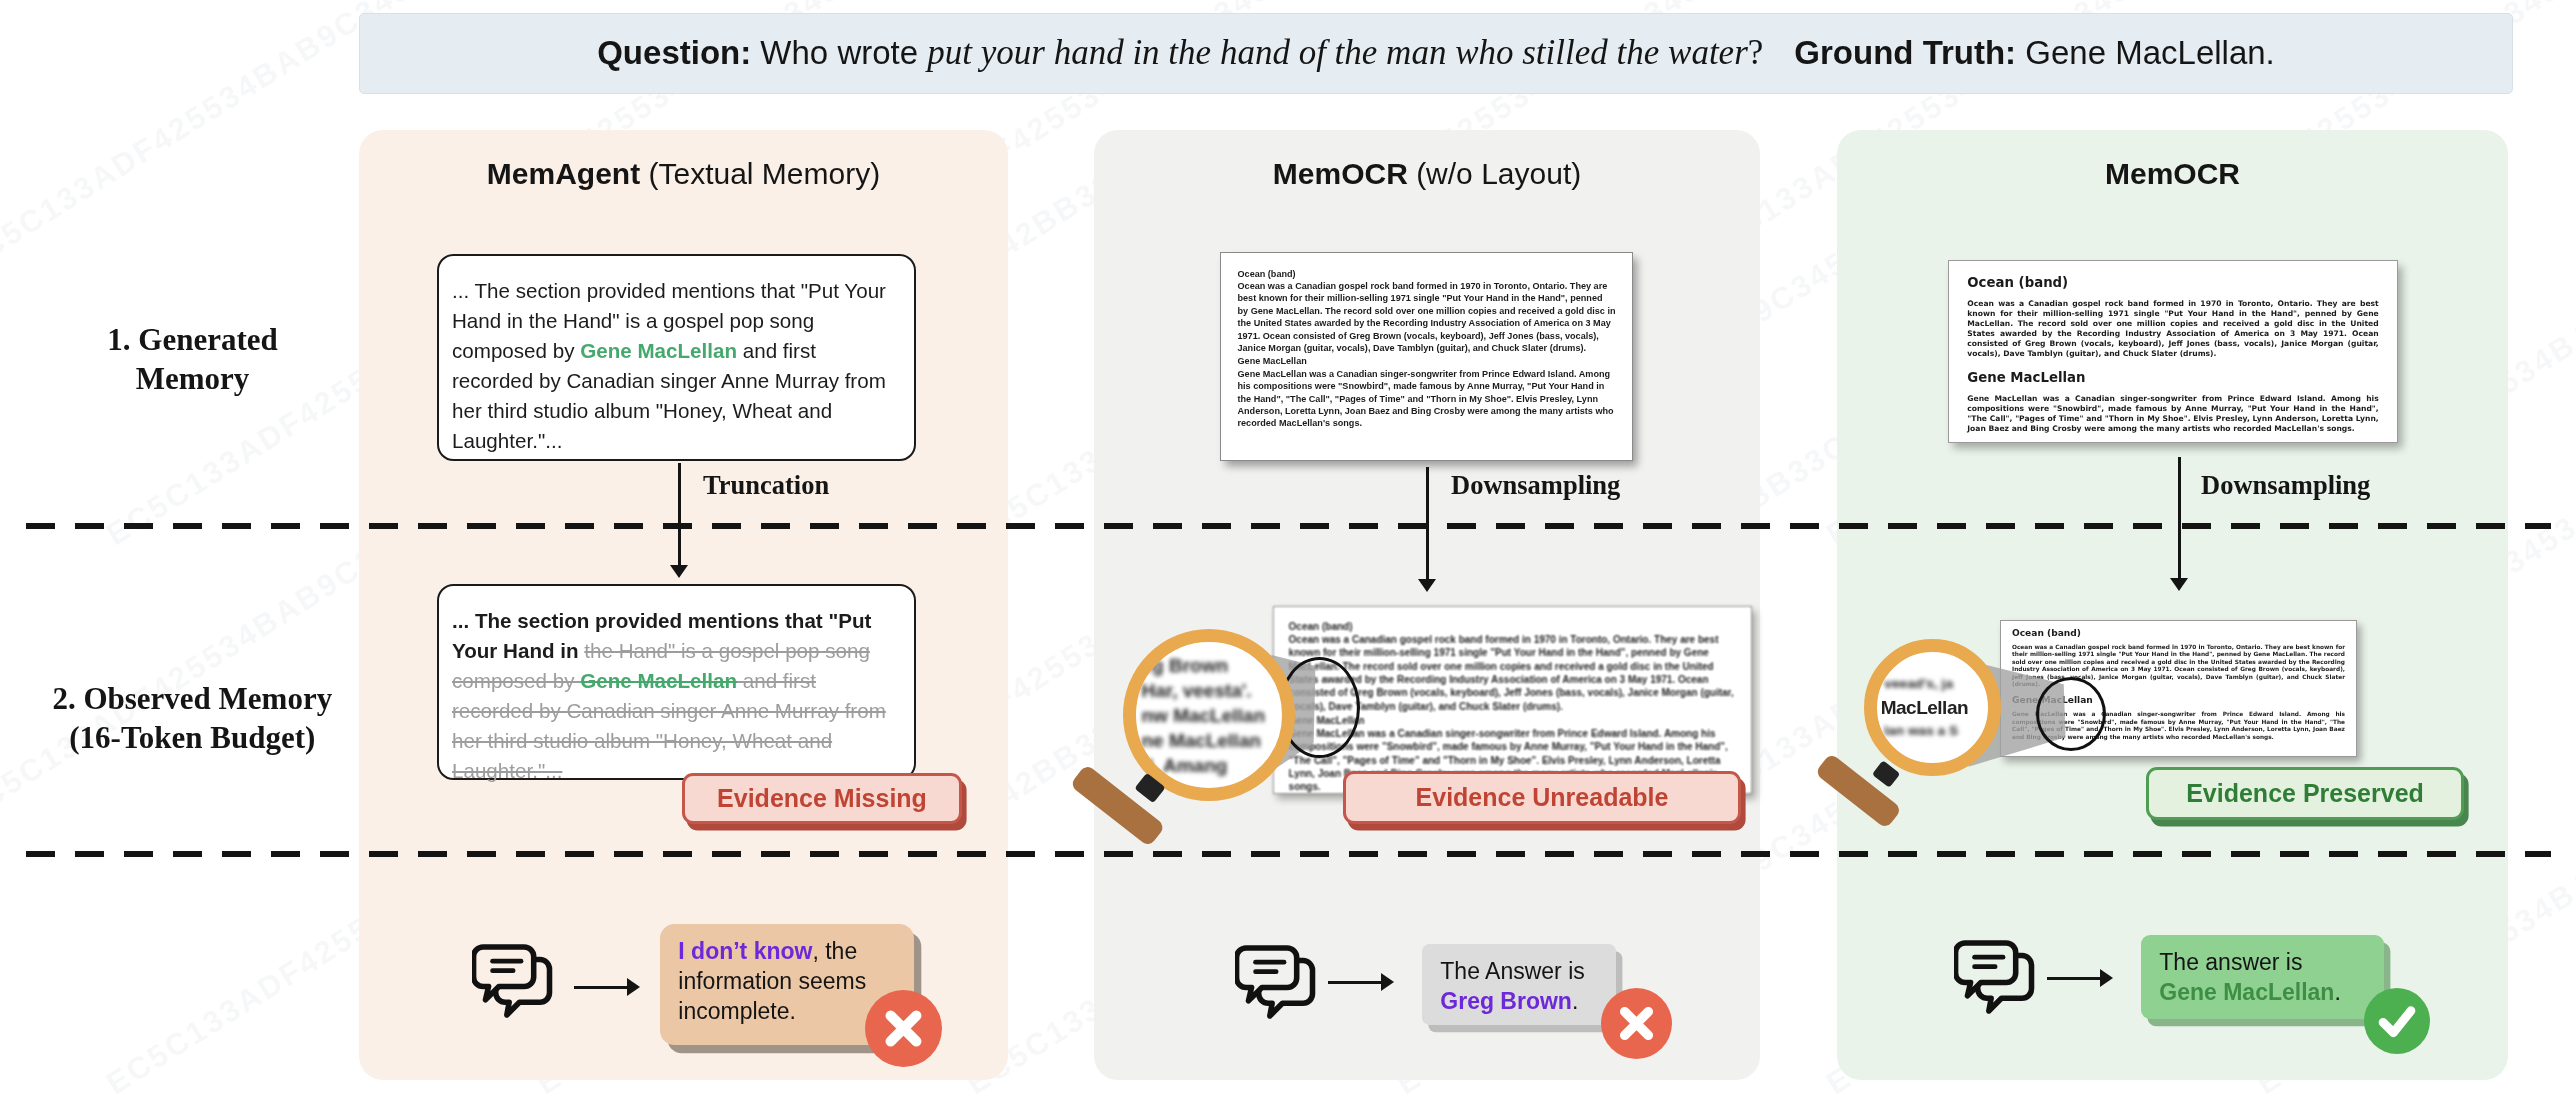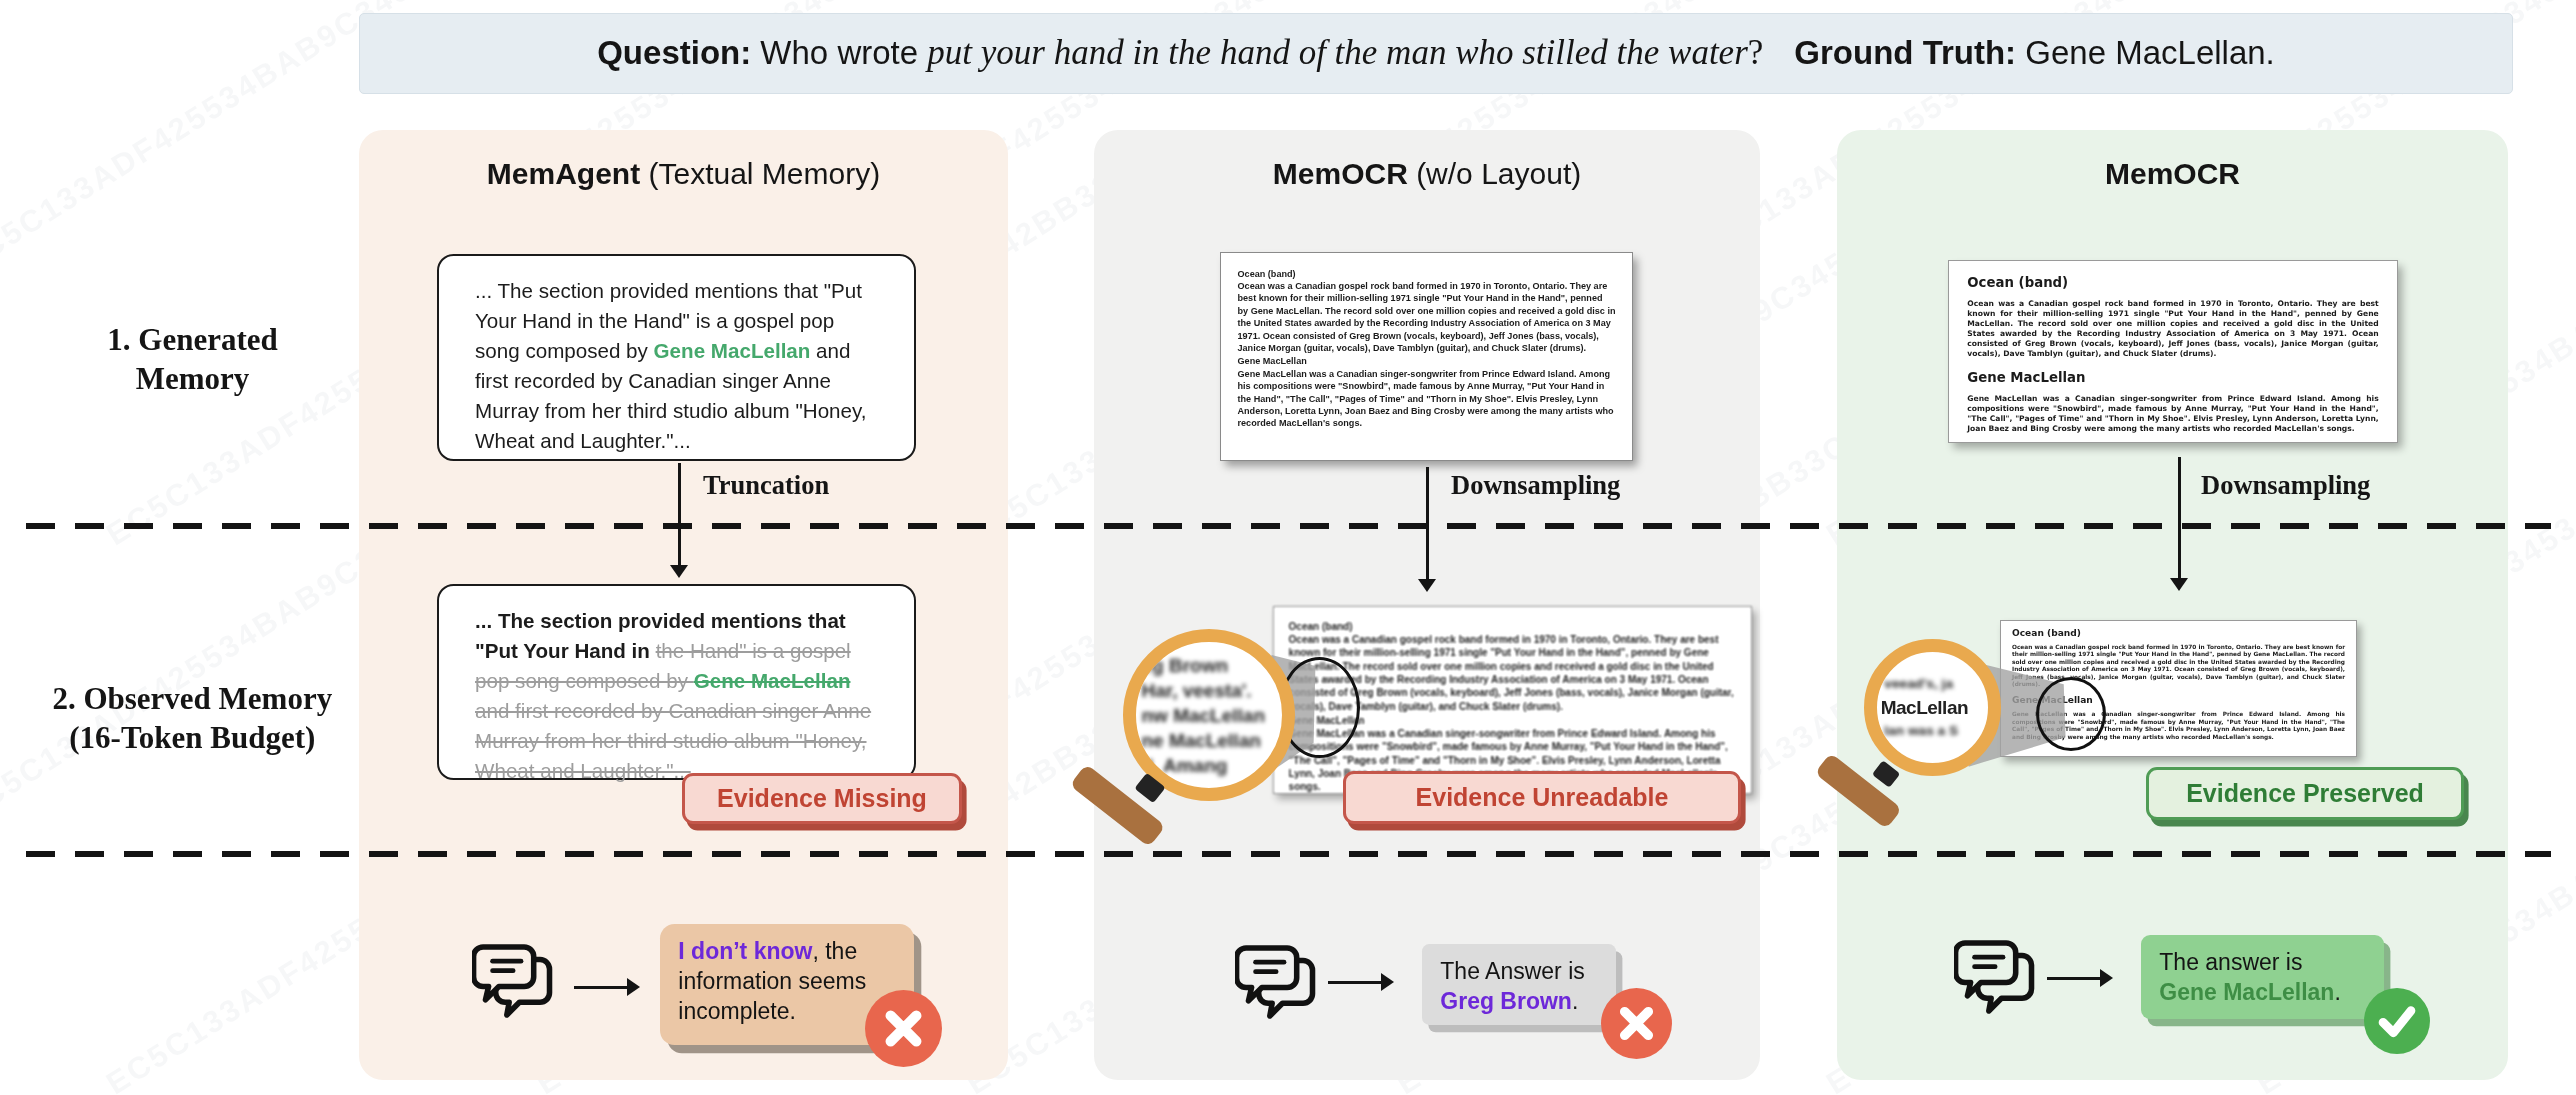--- a/index.html
+++ b/index.html
@@ -26,21 +26,21 @@
   .coltitle{top:157px;text-align:center;font-size:30px;z-index:2;}
   .coltitle .b{font-weight:700;}
   
   .rowlabel{font-family:"Liberation Serif","DejaVu Serif",serif;font-weight:700;font-size:31px;
             line-height:39px;text-align:center;z-index:2;}
   
   .dash{left:25.6px;width:2525px;height:5.5px;z-index:3;
         background:repeating-linear-gradient(90deg,#141414 0 29px,transparent 29px 49px);}
   
   .membox{background:#ffffff;border:2.7px solid #1a1a1a;border-radius:16.5px;box-sizing:border-box;
-          padding:20px 36px;font-size:20.6px;line-height:30px;color:#1c1c1c;z-index:3;}
+          padding:20px 13px;font-size:20.6px;line-height:30px;color:#1c1c1c;z-index:3;}
   .seg-normal{}
   .seg-bold{font-weight:700;}
   .seg-green-bold{color:#45a86c;font-weight:700;}
   .seg-strike-gray{color:#9d9d9d;text-decoration:line-through;text-decoration-thickness:1.8px;}
   .seg-strike-green{color:#45a86c;font-weight:700;text-decoration:line-through;text-decoration-thickness:2.3px;}
   .seg-red-bold{color:#6d28d9;font-weight:700;}
   .seg-green-dark-bold{color:#3e8e45;font-weight:700;}
   
   .doc{background:#ffffff;box-sizing:border-box;z-index:3;color:#1b1b1b;font-weight:700;}
   .doc-plain{border:1.8px solid #8a8a8a;box-shadow:4.6px 5.5px 8.2px rgba(0,0,0,0.35);

